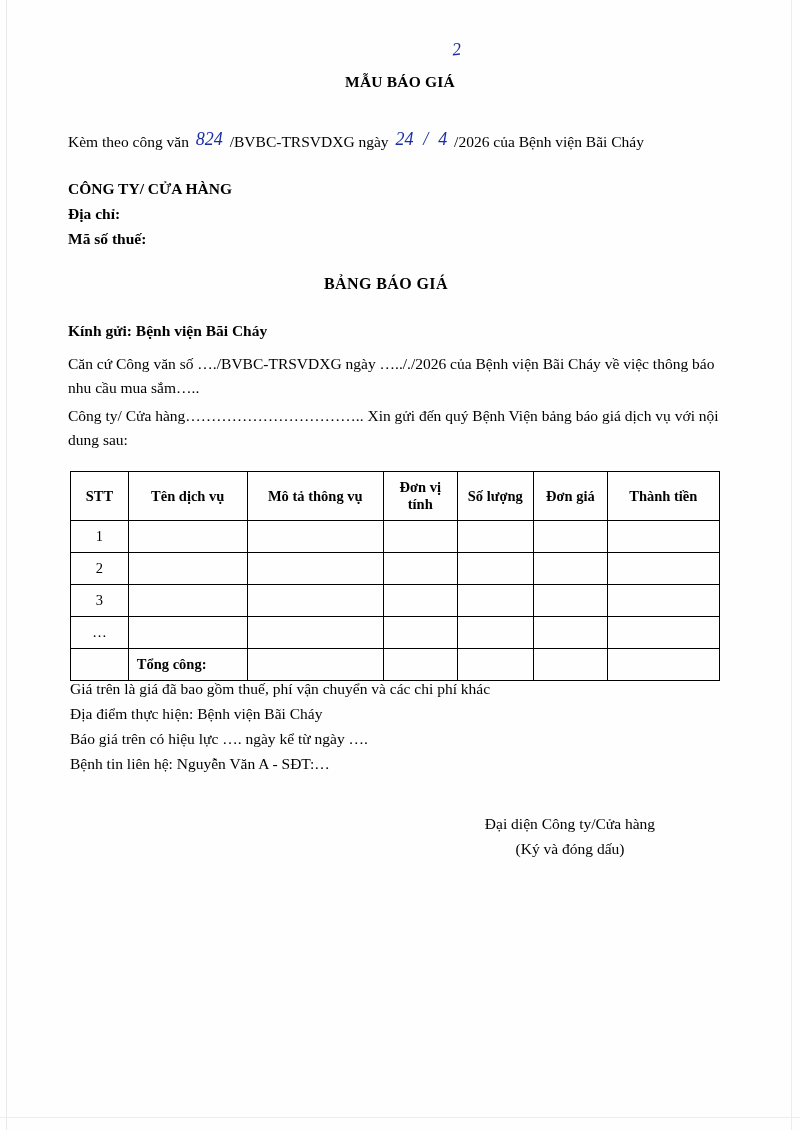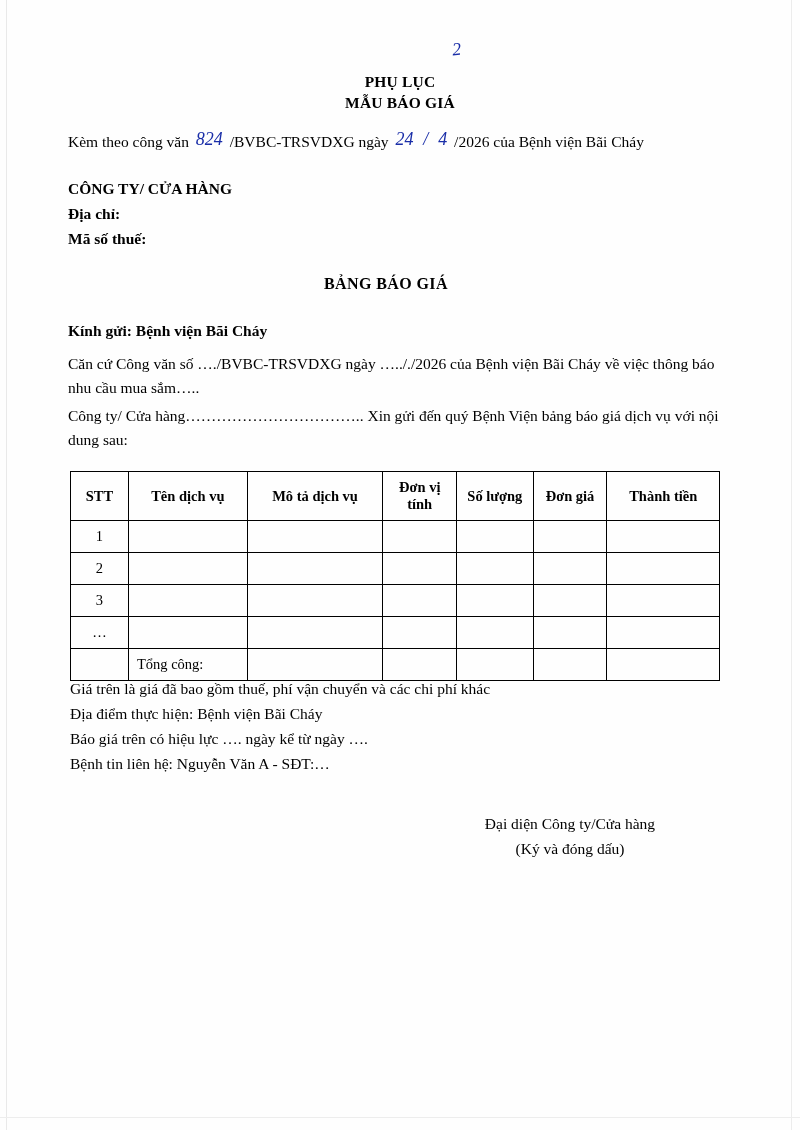--- a/index.html
+++ b/index.html
@@ -205,21 +205,21 @@
   .col-stt     { width: 54px; }
   .col-ten     { width: 122px; }
   .col-mota    { width: 142px; }
   .col-dvt     { width: 72px; }
   .col-sl      { width: 74px; }
   .col-dongia  { width: 72px; }
   .col-thanh   { width: 114px; }
 
   .total-cell {
     text-align: left !important;
-    font-weight: normal;
+    font-weight: bold;
     padding-left: 8px !important;
   }
 
   
   .notes {
     position: absolute;
     left: 70px;
     top: 676px;
     font-size: 15.5px;
     line-height: 1.62;
@@ -241,21 +241,20 @@
 <body>
 
 <div class="page">
 
   <div class="scan-edge-left"></div>
   <div class="scan-edge-right"></div>
   <div class="scan-edge-bottom"></div>
 
 
   <div class="doc-header">
-    <span class="line1">PHỤ LỤC</span>
     <span class="line2">MẪU BÁO GIÁ</span>
   </div>
   <div class="annot-phuluc hw">2</div>
 
   <div class="kemtheo">
     <span>Kèm theo công văn</span>
     <span class="hw">824</span>
     <span>/BVBC-TRSVDXG ngày</span>
     <span class="hw">24</span>
     <span class="hw">/</span>
@@ -274,21 +273,21 @@
   <div class="recipient">Kính gửi: Bệnh viện Bãi Cháy</div>
 
   <div class="para para-1">Căn cứ Công văn số  …./BVBC-TRSVDXG ngày ….././2026 của Bệnh viện Bãi Cháy về việc thông báo nhu cầu mua sắm…..</div>
   <div class="para para-2">Công ty/ Cửa hàng…………………………….. Xin gửi đến quý Bệnh Viện bảng báo giá dịch vụ với nội dung sau:</div>
 
   <table class="quote-table">
     <thead>
       <tr>
         <th class="col-stt">STT</th>
         <th class="col-ten">Tên dịch vụ</th>
-        <th class="col-mota">Mô tả dịch vụ</th>
+        <th class="col-mota">Mô tả thông vụ</th>
         <th class="col-dvt">Đơn vị tính</th>
         <th class="col-sl">Số lượng</th>
         <th class="col-dongia">Đơn giá</th>
         <th class="col-thanh">Thành tiền</th>
       </tr>
     </thead>
     <tbody>
       <tr>
         <td>1</td>
         <td></td>

